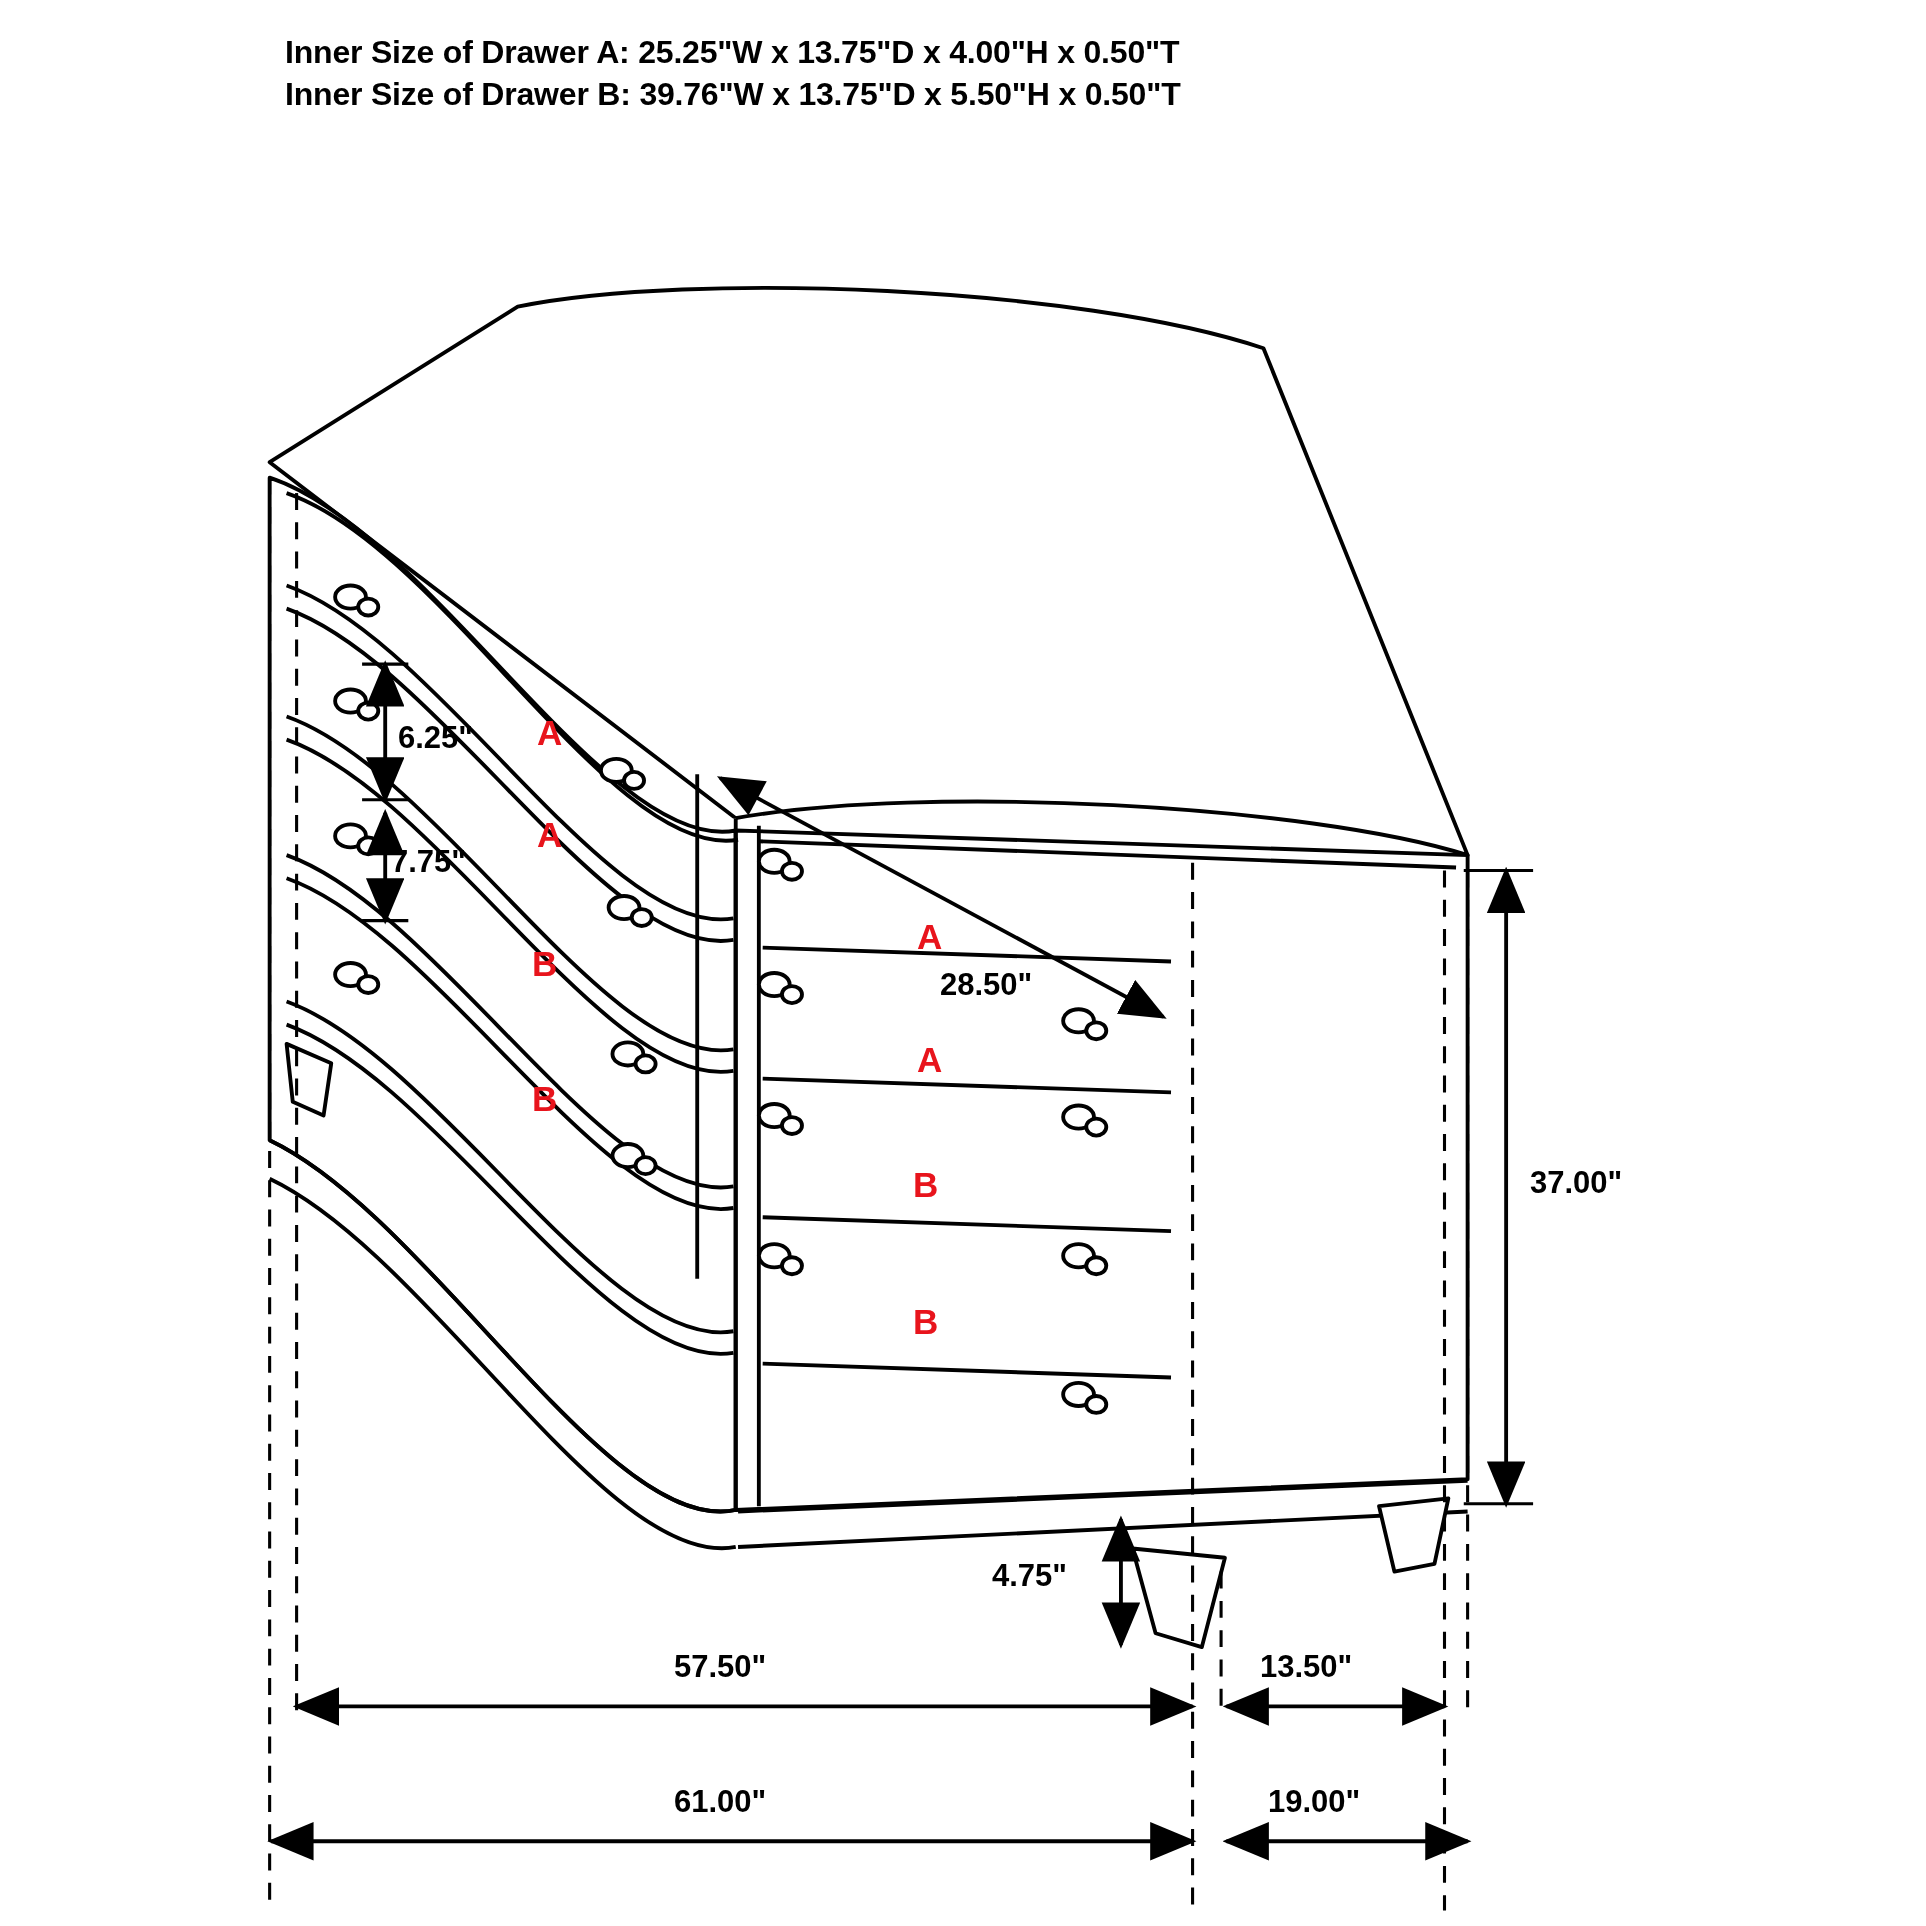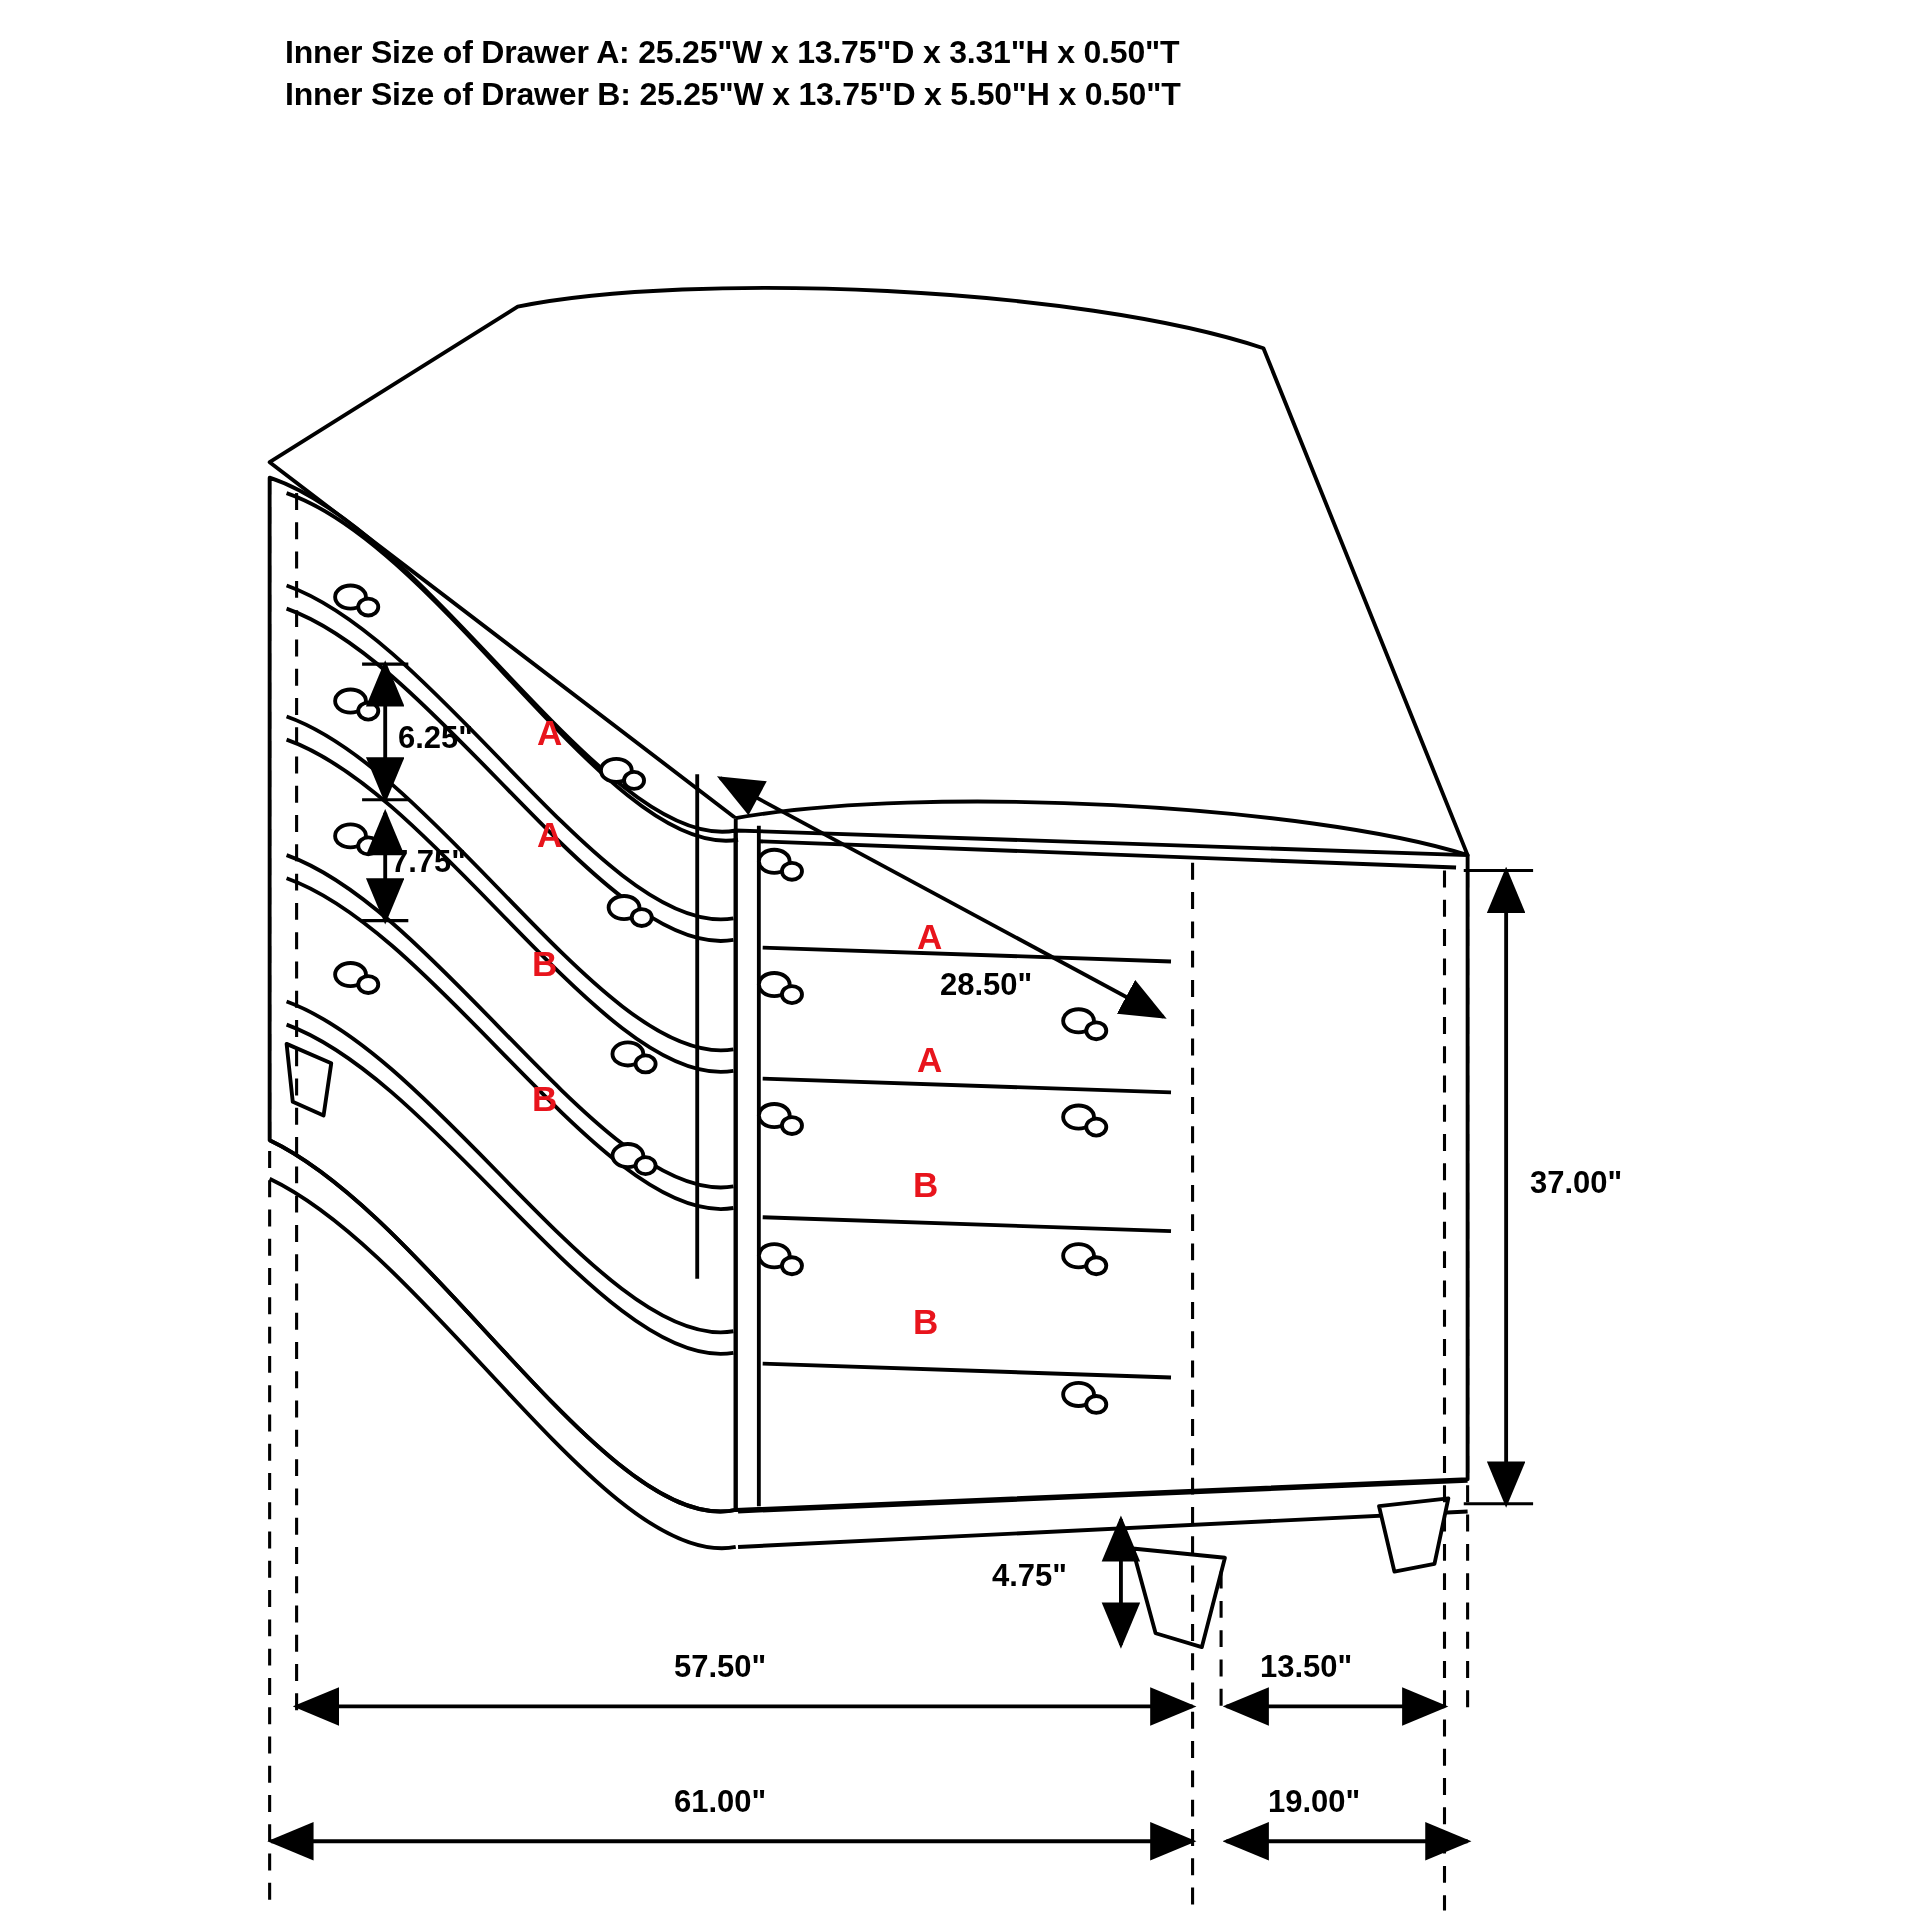--- a/index.html
+++ b/index.html
@@ -54,22 +54,22 @@
     color: #e8141c;
     white-space: nowrap;
   }
 </style>
 </head>
 <body>
 
 <div id="diagram-root">
 
   <div class="header-block">
-    <div class="header-line">Inner Size of Drawer A: 25.25"W x 13.75"D x 3.31"H x 0.50"T</div>
-    <div class="header-line">Inner Size of Drawer B: 25.25"W x 13.75"D x 5.50"H x 0.50"T</div>
+    <div class="header-line">Inner Size of Drawer A: 25.25"W x 13.75"D x 4.00"H x 0.50"T</div>
+    <div class="header-line">Inner Size of Drawer B: 39.76"W x 13.75"D x 5.50"H x 0.50"T</div>
   </div>
 
   <svg class="drawing" viewBox="0 0 2500 2500">
     <defs>
       <marker id="arrHead" markerWidth="14" markerHeight="14" refX="11" refY="5" orient="auto" markerUnits="strokeWidth">
         <path d="M0,0 L12,5 L0,10 z" fill="#000"></path>
       </marker>
       <marker id="arrHeadStart" markerWidth="14" markerHeight="14" refX="1" refY="5" orient="auto" markerUnits="strokeWidth">
         <path d="M12,0 L0,5 L12,10 z" fill="#000"></path>
       </marker>

